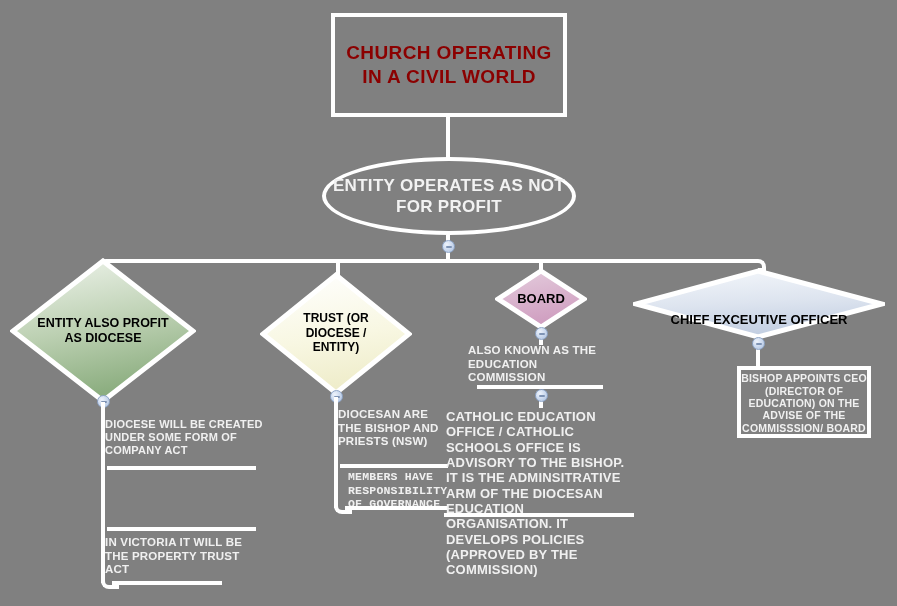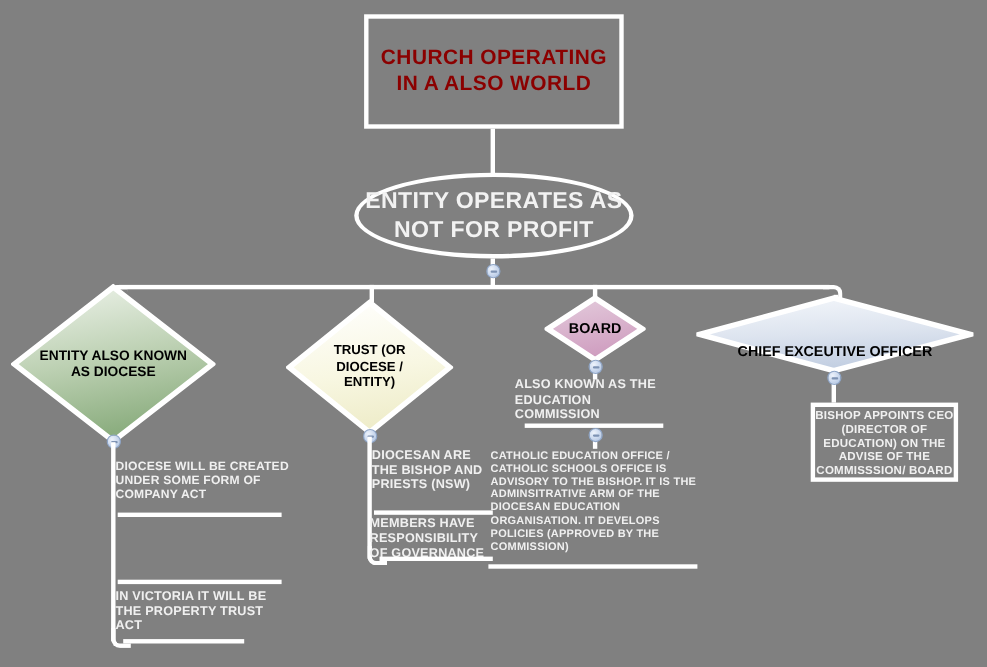--- a/index.html
+++ b/index.html
@@ -30,21 +30,21 @@
   }
 
   
   .ellipse{
     left:322px;top:157px;width:254px;height:78px;
     border:4px solid #ffffff;border-radius:50%;
     background:transparent;
     display:flex;align-items:center;justify-content:center;
   }
   .ellipse-text{
-    color:#f2f2f2;font-size:21px;font-weight:bold;
+    color:#f2f2f2;font-size:17px;font-weight:bold;
     line-height:1.25;text-align:center;letter-spacing:.3px;
   }
 
   
   .dia{display:block;}
   .dia-label{
     position:absolute;
     display:flex;align-items:center;justify-content:center;
     text-align:center;color:#000000;font-weight:bold;
     line-height:1.22;pointer-events:none;
@@ -86,21 +86,21 @@
     color:#f0f0f0;font-weight:bold;text-align:center;
     line-height:1.18;letter-spacing:.2px;
   }
 </style>
 </head>
 <body>
 
 <div id="stage">
 
   <div class="abs title-box">
-    <div class="title-text">CHURCH OPERATING IN A ALSO WORLD</div>
+    <div class="title-text">CHURCH OPERATING IN A CIVIL WORLD</div>
   </div>
 
   <div class="ln ln-v" style="left:446px;top:117px;height:42px;"></div>
 
   <div class="abs ellipse">
     <div class="ellipse-text">ENTITY OPERATES AS NOT FOR PROFIT</div>
   </div>
 
   <div class="ln ln-v" style="left:446px;top:235px;height:26px;"></div>
   <div class="dot" style="left:442px;top:240px;"></div>
@@ -119,21 +119,21 @@
   <svg class="abs dia" style="left:10px;top:258px;" width="186" height="146">
     <defs>
       <linearGradient id="gGreen" x1="0" y1="0" x2="0.25" y2="1">
         <stop offset="0%" stop-color="#eff4ec"></stop>
         <stop offset="55%" stop-color="#bcd0b2"></stop>
         <stop offset="100%" stop-color="#8cae80"></stop>
       </linearGradient>
     </defs>
     <polygon points="93,3 183,73 93,143 3,73" fill="url(#gGreen)" stroke="#ffffff" stroke-width="5"></polygon>
   </svg>
-  <div class="dia-label" style="left:30px;top:295px;width:146px;height:72px;font-size:12.5px;">ENTITY ALSO KNOWN AS DIOCESE</div>
+  <div class="dia-label" style="left:30px;top:295px;width:146px;height:72px;font-size:12.5px;">ENTITY ALSO PROFIT AS DIOCESE</div>
 
   <div class="dot" style="left:97px;top:395px;"></div>
   <div class="ln ln-v" style="left:101px;top:402px;height:181px;"></div>
   <div class="corner" style="left:101px;top:571px;width:14px;height:14px;border-width:0 0 4px 4px;border-bottom-left-radius:8px;"></div>
 
   <div class="note" style="left:105px;top:418px;width:160px;font-size:11px;">DIOCESE WILL BE CREATED UNDER SOME FORM OF COMPANY ACT</div>
   <div class="ln ln-h" style="left:107px;top:466px;width:149px;"></div>
 
   <div class="ln ln-h" style="left:107px;top:527px;width:149px;"></div>
 
@@ -152,21 +152,21 @@
   </svg>
   <div class="dia-label" style="left:281px;top:297px;width:110px;height:72px;font-size:12px;">TRUST (OR DIOCESE / ENTITY)</div>
 
   <div class="dot" style="left:330px;top:390px;"></div>
   <div class="ln ln-v" style="left:334px;top:397px;height:111px;"></div>
   <div class="corner" style="left:334px;top:496px;width:14px;height:14px;border-width:0 0 4px 4px;border-bottom-left-radius:8px;"></div>
 
   <div class="note" style="left:338px;top:408px;width:110px;font-size:11.5px;">DIOCESAN ARE THE BISHOP AND PRIESTS (NSW)</div>
   <div class="ln ln-h" style="left:340px;top:464px;width:108px;"></div>
 
-  <div class="note" style="left:336px;top:470px;width:115px;font-size:11.5px;">MEMBERS HAVE RESPONSIBILITY OF GOVERNANCE</div>
+  <div class="note" style="left:348px;top:470px;width:115px;font-size:11.5px;font-family:Liberation Mono, monospace;">MEMBERS HAVE RESPONSIBILITY OF GOVERNANCE</div>
   <div class="ln ln-h" style="left:345px;top:506px;width:103px;"></div>
 
   <svg class="abs dia" style="left:495px;top:268px;" width="92" height="62">
     <defs>
       <linearGradient id="gPink" x1="0" y1="0" x2="0.3" y2="1">
         <stop offset="0%" stop-color="#e4cddd"></stop>
         <stop offset="55%" stop-color="#d9b3cd"></stop>
         <stop offset="100%" stop-color="#cf9ec0"></stop>
       </linearGradient>
     </defs>
@@ -176,21 +176,21 @@
 
   <div class="ln ln-v" style="left:539px;top:330px;height:15px;"></div>
   <div class="dot" style="left:535px;top:327px;"></div>
 
   <div class="note" style="left:468px;top:344px;width:142px;font-size:11.5px;">ALSO KNOWN AS THE EDUCATION COMMISSION</div>
   <div class="ln ln-h" style="left:477px;top:385px;width:126px;"></div>
 
   <div class="ln ln-v" style="left:539px;top:394px;height:14px;"></div>
   <div class="dot" style="left:535px;top:389px;"></div>
 
-  <div class="note" style="left:446px;top:409px;width:188px;font-size:10px;">CATHOLIC EDUCATION OFFICE / CATHOLIC SCHOOLS OFFICE IS ADVISORY TO THE BISHOP. IT IS THE ADMINSITRATIVE ARM OF THE DIOCESAN EDUCATION ORGANISATION. IT DEVELOPS POLICIES (APPROVED BY THE COMMISSION)</div>
+  <div class="note" style="left:446px;top:409px;width:188px;font-size:13px;">CATHOLIC EDUCATION OFFICE / CATHOLIC SCHOOLS OFFICE IS ADVISORY TO THE BISHOP. IT IS THE ADMINSITRATIVE ARM OF THE DIOCESAN EDUCATION ORGANISATION. IT DEVELOPS POLICIES (APPROVED BY THE COMMISSION)</div>
   <div class="ln ln-h" style="left:444px;top:513px;width:190px;"></div>
 
   <svg class="abs dia" style="left:633px;top:268px;" width="252" height="72">
     <defs>
       <linearGradient id="gBlue" x1="0" y1="0" x2="0.2" y2="1">
         <stop offset="0%" stop-color="#f4f7fb"></stop>
         <stop offset="55%" stop-color="#dde4ef"></stop>
         <stop offset="100%" stop-color="#c3cfe2"></stop>
       </linearGradient>
     </defs>

